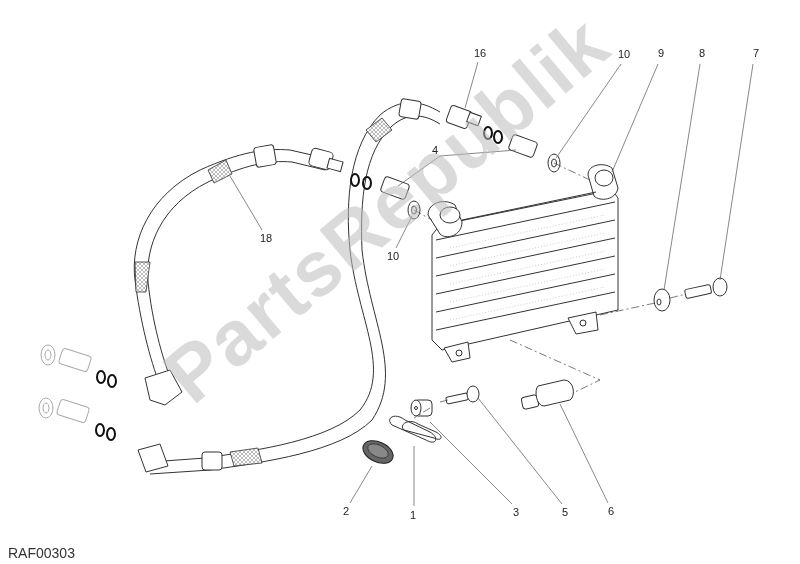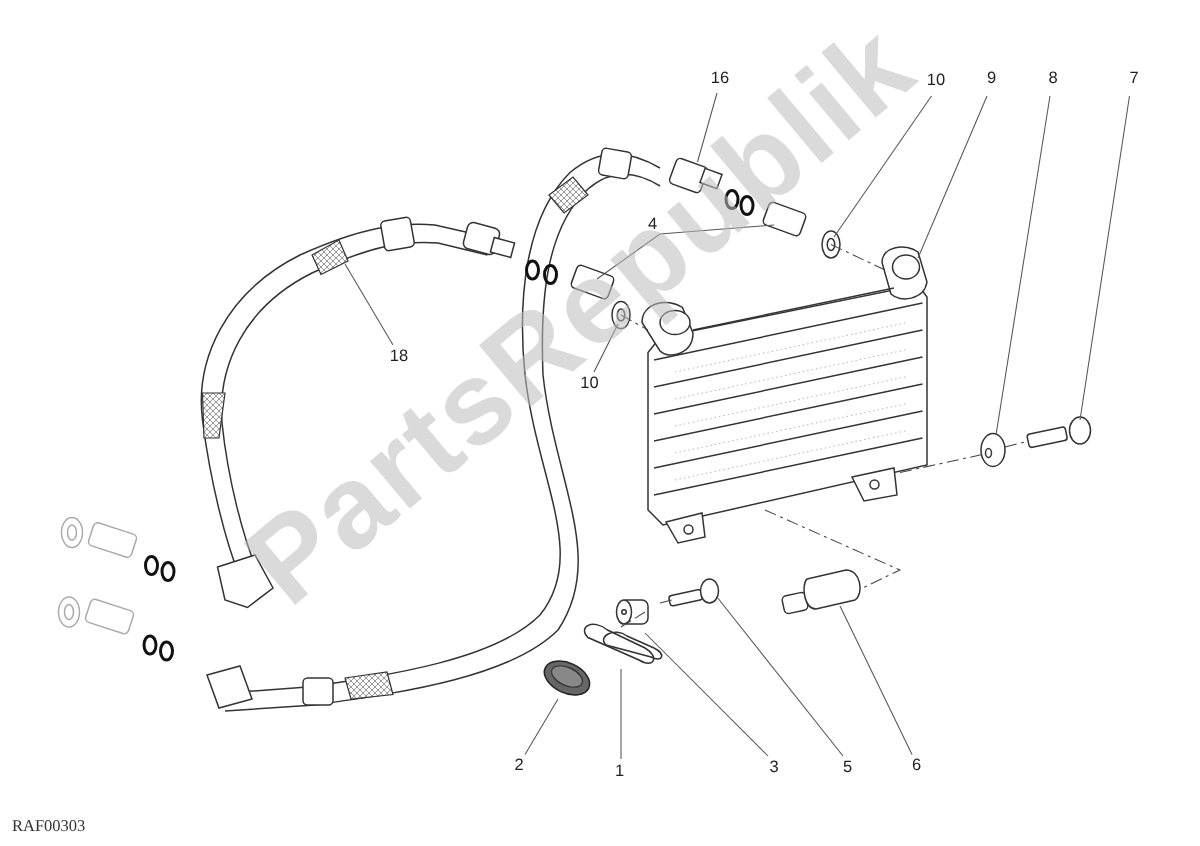--- a/index.html
+++ b/index.html
@@ -1,19 +1,19 @@
 <!DOCTYPE html>
 <html><head>
 <meta charset="utf-8">
 <style>
   html, body { margin: 0; padding: 0; background: #ffffff; }
   body { width: 800px; height: 564px; position: relative; overflow: hidden; font-family: "Liberation Sans", sans-serif; }
   #diagram { position: absolute; left: 0; top: 0; width: 800px; height: 564px; }
   .callout { position: absolute; font-size: 11px; color: #222; font-family: "Liberation Sans", sans-serif; line-height: 1; transform: translate(-50%, -50%); white-space: nowrap; }
-  .ref-code { position: absolute; left: 8px; top: 545px; font-size: 11px; color: #333; font-family: Liberation Serif, serif; }
+  .ref-code { position: absolute; left: 8px; top: 545px; font-size: 14px; color: #333; font-family: Liberation Sans, sans-serif; }
   .watermark { position: absolute; left: 205px; top: 330px; font-size: 78px; font-weight: bold; color: #bdbdbd; opacity: 0.55; transform: rotate(-40deg); transform-origin: left bottom; font-family: "Liberation Sans", sans-serif; letter-spacing: 2px; white-space: nowrap; pointer-events: none; }
   .o { fill: none; stroke: #333; stroke-width: 1; }
   .oh { fill: #fff; stroke: #333; stroke-width: 1; }
   .ld { fill: none; stroke: #555; stroke-width: 0.7; }
   .dash { fill: none; stroke: #444; stroke-width: 0.7; stroke-dasharray: 8 3 2 3; }
   .ring { fill: none; stroke: #111; stroke-width: 2; }
   .ghost { fill: none; stroke: #aaa; stroke-width: 1; }
   .braid { fill: url(#mesh); stroke: #333; stroke-width: 0.8; }
 </style>
 </head>

